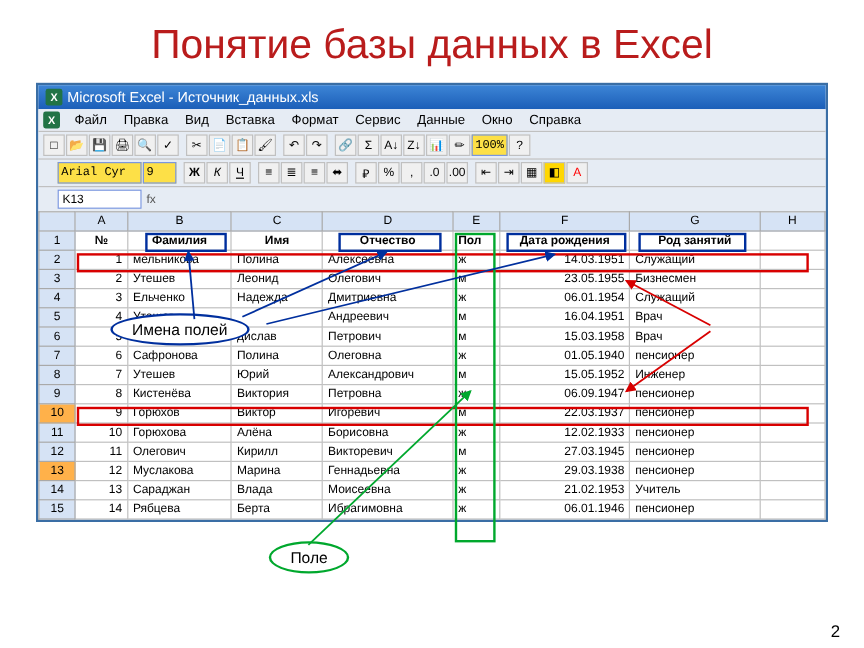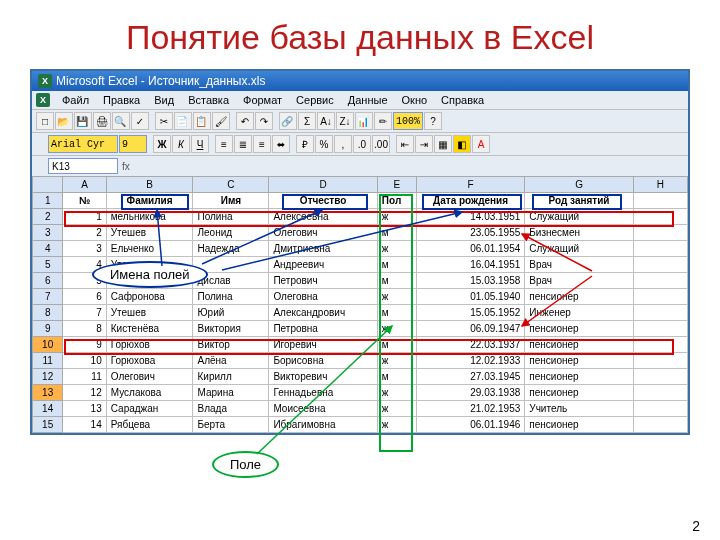--- a/index.html
+++ b/index.html
@@ -314,21 +314,21 @@
     <div class="annot blue-box" style="top:18px;left:250px;width:86px;height:16px"></div>
     <div class="annot blue-box" style="top:18px;left:390px;width:100px;height:16px"></div>
     <div class="annot blue-box" style="top:18px;left:500px;width:90px;height:16px"></div>
 
     <div class="annot red-box" style="top:35px;left:32px;width:610px;height:16px"></div>
     <div class="annot red-box" style="top:163px;left:32px;width:610px;height:16px"></div>
 
     <div class="annot green-box" style="top:18px;left:347px;width:34px;height:258px"></div>
 
     <div class="callout blue" style="top:85px;left:60px">Имена полей</div>
-    <div class="callout green" style="top:275px;left:180px">Поле</div>
+    <div class="callout green" style="top:275px;left:192px">Поле</div>
 
     <svg class="arrows" width="660" height="300">
       <defs>
         <marker id="ab" markerWidth="6" markerHeight="6" refX="5" refY="3" orient="auto">
             <path d="M0,0 L6,3 L0,6 Z" fill="#002f9e"></path>
           </marker>
         <marker id="ar" markerWidth="6" markerHeight="6" refX="5" refY="3" orient="auto">
             <path d="M0,0 L6,3 L0,6 Z" fill="#d80000"></path>
           </marker>
         <marker id="ag" markerWidth="6" markerHeight="6" refX="5" refY="3" orient="auto">

